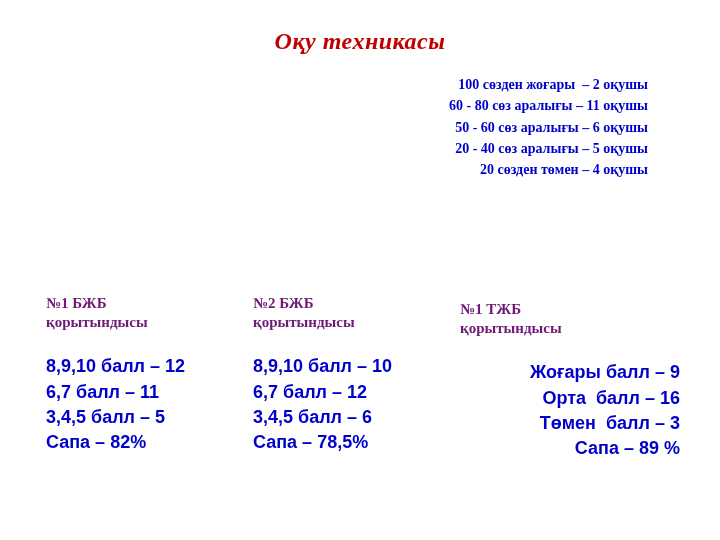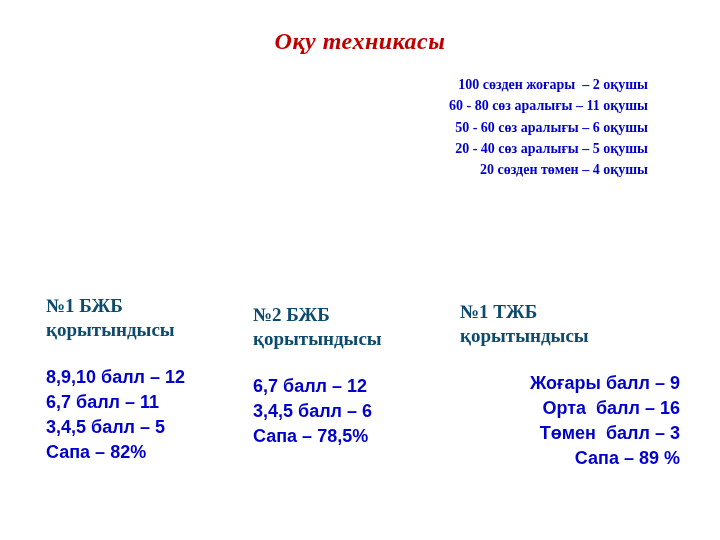--- a/index.html
+++ b/index.html
@@ -60,39 +60,39 @@
     top: 286px;
     width: 720px;
     height: 220px;
   }
   .block {
     position: absolute;
   }
   .block .head {
     font-family: "Liberation Serif", serif;
     font-weight: bold;
-    font-size: 19px;
-    color: #0c4a6e;
+    font-size: 15px;
+    color: #701a75;
     line-height: 1.28;
     white-space: pre-line;
   }
   .block .lines {
     margin-top: 14px;
     font-family: "Liberation Sans", sans-serif;
     font-weight: bold;
     font-size: 18px;
     color: #0000CC;
     line-height: 1.40;
   }
   .block .lines div {
     white-space: pre;
   }
 
   #block-0 { left: 46px;  top: 8px;  width: 200px; }
-  #block-1 { left: 253px; top: 17px;  width: 200px; }
+  #block-1 { left: 253px; top: 8px;  width: 200px; }
   #block-2 { left: 460px; top: 14px; width: 220px; }
 
   #block-0 .lines { margin-top: 22px; }
   #block-1 .lines { margin-top: 22px; }
   #block-2 .lines { margin-top: 22px; text-align: right; }
 </style>
 </head>
 <body>
 
 <div class="slide">
@@ -117,20 +117,21 @@
         <div>6,7 балл – 11</div>
         <div>3,4,5 балл – 5</div>
         <div>Сапа – 82%</div>
       </div>
     </div>
 
     <div class="block" id="block-1">
       <div class="head">№2  БЖБ
 қорытындысы</div>
       <div class="lines">
+        <div>8,9,10 балл – 10</div>
         <div>6,7 балл – 12</div>
         <div>3,4,5 балл – 6</div>
         <div>Сапа – 78,5%</div>
       </div>
     </div>
 
     <div class="block" id="block-2">
       <div class="head">№1 ТЖБ
 қорытындысы</div>
       <div class="lines">

